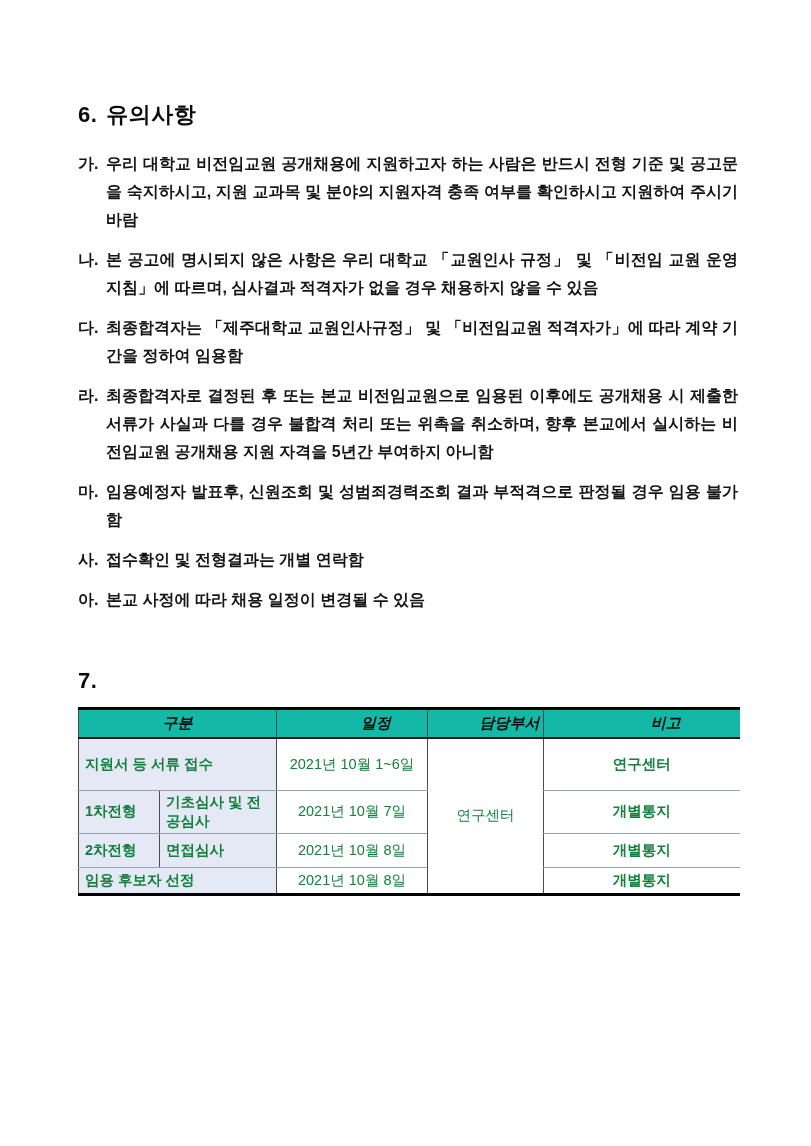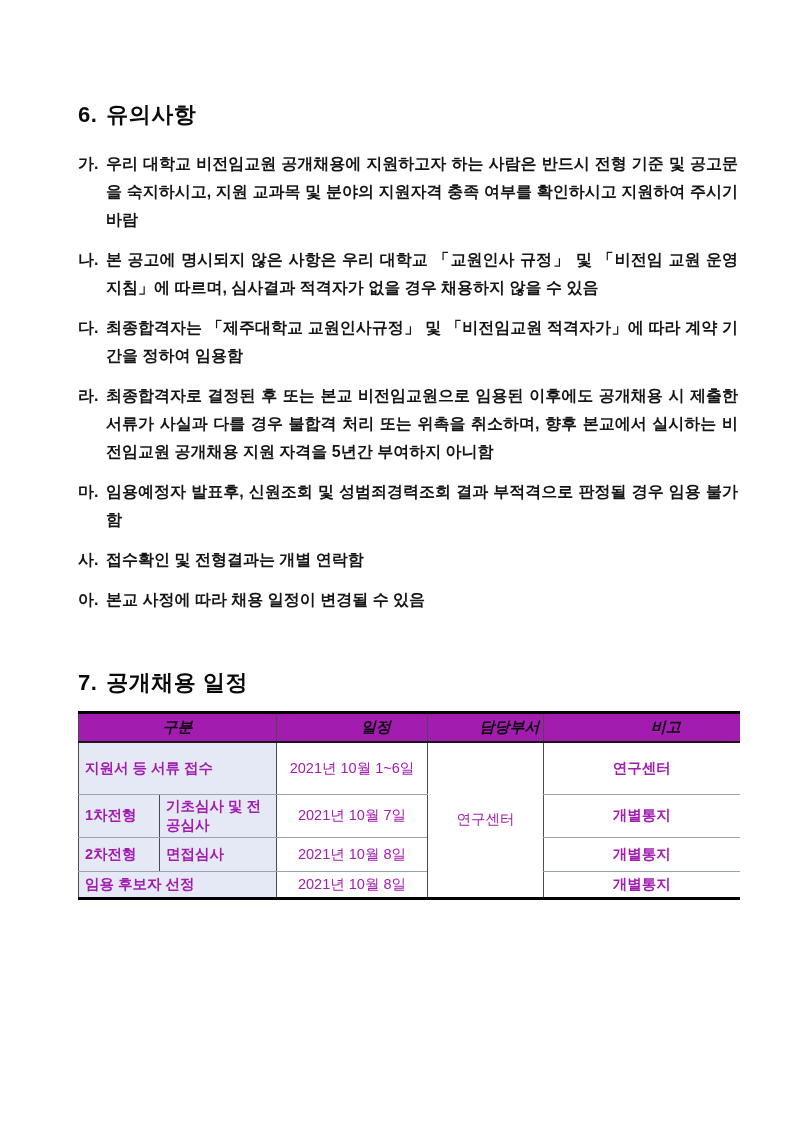--- a/index.html
+++ b/index.html
@@ -48,34 +48,34 @@
     margin-top:13px;
     width:661px;
     border-collapse:collapse;
     table-layout:fixed;
     border-top:3px solid #000000;
     border-bottom:3px solid #000000;
     border-left:1px solid #4a4a4a;
   }
   table.schedule th {
     height:29px;
-    background:#a21caf;
+    background:#14b8a6;
     font-style:italic;
     font-weight:700;
     font-size:15px;
     text-align:center;
     border-bottom:2px solid #1a1a1a;
     color:#0a0a0a;
   }
   table.schedule td {
     font-size:14.5px;
     vertical-align:middle;
     padding:2px 6px;
     line-height:1.3;
-    color:#a21caf;
+    color:#15803d;
   }
   .vline { border-left:1px solid #4a4a4a;padding-left:48px; }
   .gray-b { border-bottom:1px solid #9aa2ad; }
   td.cell-label {
     background:#e4e9f5;
     font-weight:700;
     font-size:14px;
     text-align:left;
     padding-left:8px;
   }
@@ -127,21 +127,20 @@
         <div class="note-item">
           <span class="note-label">아.</span>
           <p class="note-text">본교 사정에 따라 채용 일정이 변경될 수 있음</p>
         </div>
       </div>
     </section>
 
     <section class="section7">
       <h2 class="sec-heading">
         <span>7.</span>
-        <span>공개채용 일정</span>
       </h2>
 
       <table class="schedule">
         <colgroup>
           <col style="width:81px">
           <col style="width:117px">
           <col style="width:151px">
           <col style="width:116px">
           <col style="width:196px">
         </colgroup>

